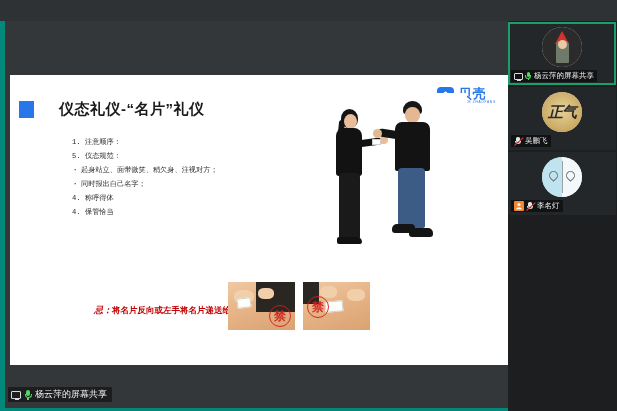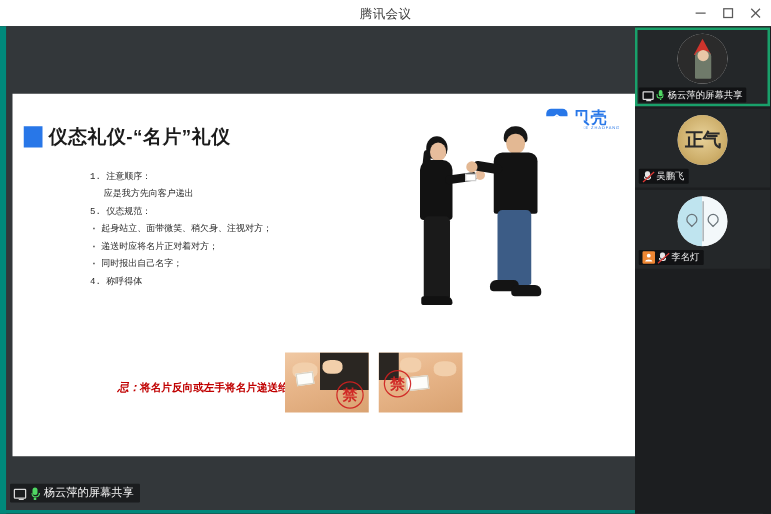--- a/index.html
+++ b/index.html
@@ -77,21 +77,21 @@
     height: 290px;
     background: #ffffff;
     overflow: hidden;
   }
 
   .slide-title-row {
     position: absolute;
     left: 9px; top: 25px;
     display: flex;
     align-items: center;
-    gap: 5px;
+    gap: 25px;
     text-align: center;
   }
   .title-marker {
     width: 15px; height: 17px;
     background: #2877e8;
     flex: 0 0 auto;
   }
   .slide-title {
     font-size: 15px;
     font-weight: bold;
@@ -544,20 +544,21 @@
   .av-gold .txt {
     position: absolute;
     inset: 0;
     display: flex;
     align-items: center;
     justify-content: center;
     font-size: 15px;
     font-weight: bold;
     color: #2b2b2b;
     letter-spacing: -1px;
+    font-style: italic;
   }
 
   .av-sky {
     background: linear-gradient(90deg,#bfe4ef 0%, #bfe4ef 50%, #f3f8fa 50%, #f3f8fa 100%);
   }
   .av-sky .bird {
     position: absolute;
     width: 9px; height: 9px;
     border: 1.4px solid #6a747a;
     border-radius: 50% 50% 50% 0;
@@ -641,41 +642,20 @@
     position: absolute; left: 4px; top: 22px;
     width: 10px; height: 16px;
     background: #b4536e; border-radius: 4px;
   }
 </style>
 </head>
 <body>
 
 <div id="app">
 
-  <div class="titlebar">
-    <div class="titlebar-title">腾讯会议</div>
-    <div class="win-controls">
-      <div class="win-btn">
-        <svg width="11" height="11" viewBox="0 0 11 11">
-            <line x1="1.5" y1="5.5" x2="9.5" y2="5.5" stroke="#5a5a5a" stroke-width="1"></line>
-          </svg>
-      </div>
-      <div class="win-btn">
-        <svg width="11" height="11" viewBox="0 0 11 11">
-            <rect x="2" y="2" width="7" height="7" fill="none" stroke="#5a5a5a" stroke-width="1"></rect>
-          </svg>
-      </div>
-      <div class="win-btn">
-        <svg width="11" height="11" viewBox="0 0 11 11">
-            <line x1="2" y1="2" x2="9" y2="9" stroke="#5a5a5a" stroke-width="1"></line>
-            <line x1="9" y1="2" x2="2" y2="9" stroke="#5a5a5a" stroke-width="1"></line>
-          </svg>
-      </div>
-    </div>
-  </div>
 
   <div class="stage">
     <div class="share-surface">
 
       <div class="slide">
 
         <div class="slide-title-row">
           <div class="title-marker"></div>
           <div class="slide-title">仪态礼仪-“名片”礼仪</div>
         </div>
@@ -687,26 +667,25 @@
             </svg>
           </div>
           <div class="beike-wordmark">
             <span class="beike-cn">贝壳</span>
             <span class="beike-en">BEIKE ZHAOFANG</span>
           </div>
         </div>
 
         <div class="slide-body">
           <div class="bullet-line">1. 注意顺序：</div>
-          <div class="bullet-line indent">应是我方先向客户递出</div>
           <div class="bullet-line">5. 仪态规范：</div>
           <div class="bullet-line dot">起身站立、面带微笑、稍欠身、注视对方；</div>
-          <div class="bullet-line dot">递送时应将名片正对着对方；</div>
           <div class="bullet-line dot">同时报出自己名字；</div>
           <div class="bullet-line">4. 称呼得体</div>
+          <div class="bullet-line">4. 保管恰当</div>
         </div>
 
         <div class="warn-line">
           <span class="warn-key">忌：</span><span class="warn-body">将名片反向或左手将名片递送给客户</span>
         </div>
 
         <div class="hero-photo">
           <div class="person woman">
             <div class="ponytail"></div>
             <div class="hair"></div>

